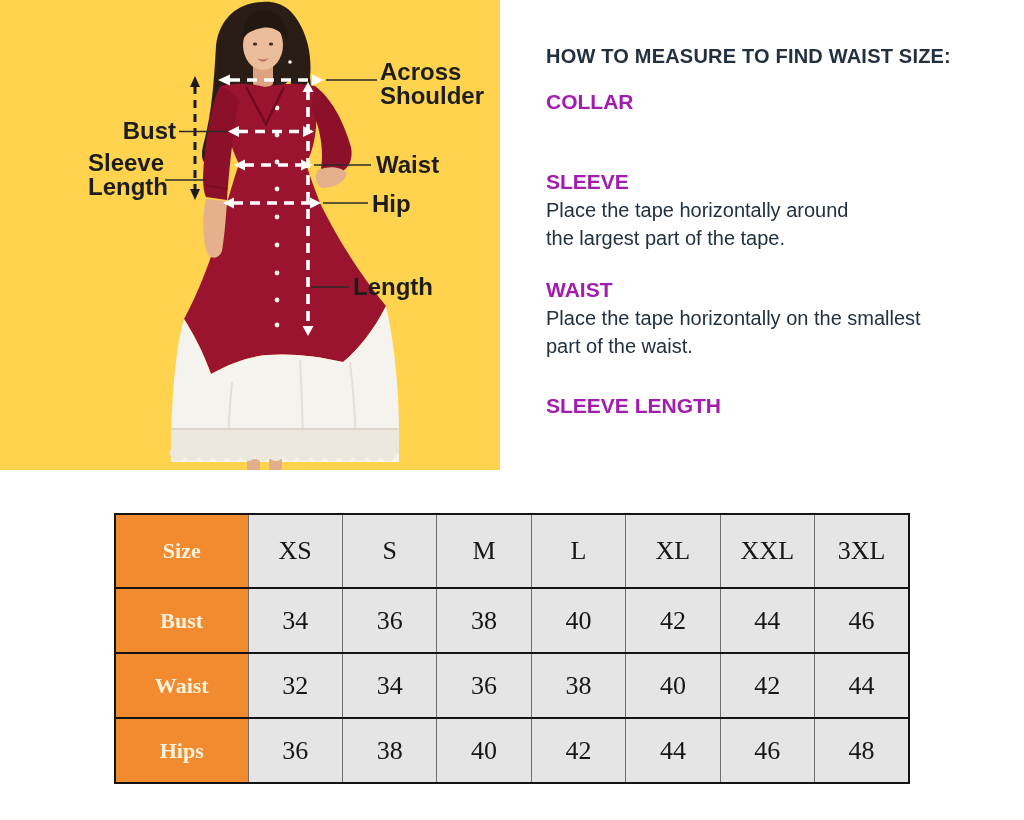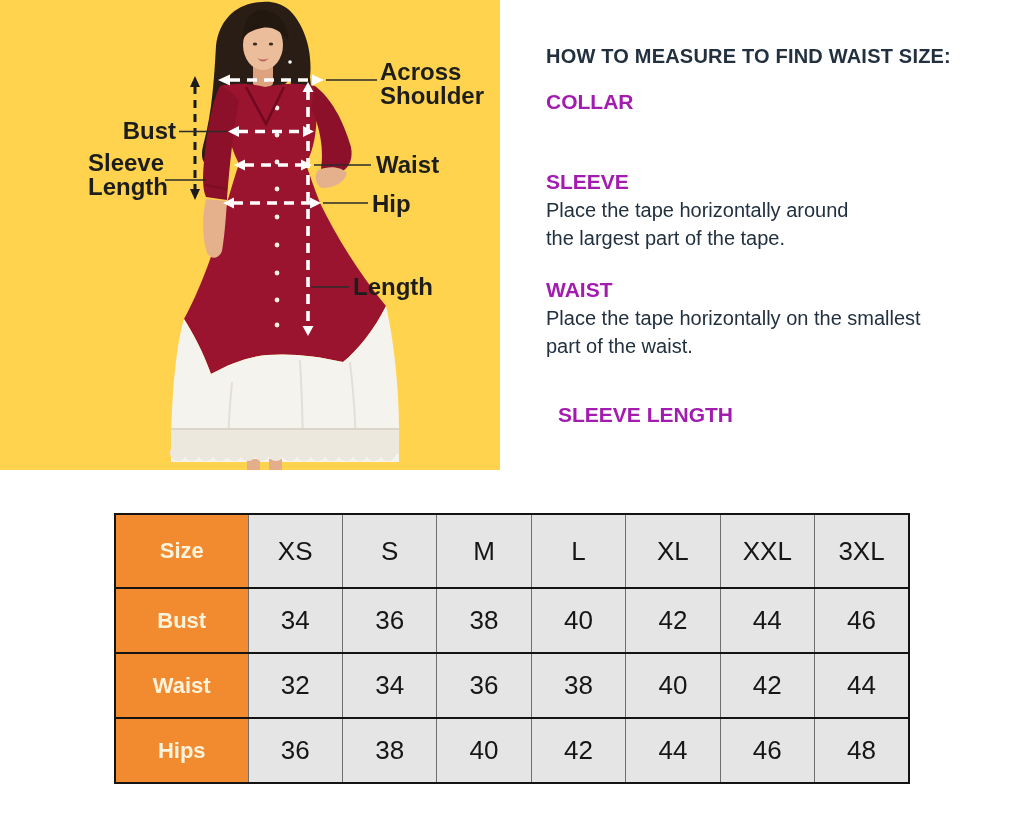--- a/index.html
+++ b/index.html
@@ -7,24 +7,24 @@
         font-family:"Liberation Sans",sans-serif;}
   
   .figure-panel{position:absolute;left:0;top:0;width:500px;height:470px;}
   
   .instructions{position:absolute;left:546px;top:0;width:440px;color:#22303F;}
   .howto-heading{position:absolute;top:45px;left:0;font-size:20px;font-weight:bold;
                  letter-spacing:.2px;color:#22303F;}
   .section{position:absolute;left:0;}
   .section .title{font-size:21px;font-weight:bold;line-height:28px;color:#a21caf;}
   .section .body{font-size:20px;line-height:28px;color:#22303F;white-space:pre-line;}
-  .sec-collar{top:88px;} .sec-chest{top:168px;} .sec-waist{top:276px;} .sec-sleeve{top:401px;margin-left:12px;}
+  .sec-collar{top:88px;} .sec-chest{top:168px;} .sec-waist{top:276px;} .sec-sleeve{top:392px;}
   
   table.size-table{position:absolute;left:114px;top:513px;width:796px;border-collapse:collapse;
-       table-layout:fixed;border:2px solid #141414;}
+       table-layout:fixed;border:2px solid #141414;font-family:Liberation Serif, serif;}
   table.size-table td{border-top:2px solid #141414;border-bottom:2px solid #141414;
        border-left:1.5px solid #6f6f6f;border-right:1.5px solid #6f6f6f;
        text-align:center;vertical-align:middle;background:#e5e5e5;
        font-size:26px;color:#161616;padding:0;}
   table.size-table tr.r-head td{height:72px;}
   table.size-table tr.r-data td{height:63px;}
   table.size-table td.orange{background:#F28B30;color:#FCF3DC;font-size:22px;font-weight:600;}
   col.c-label{width:133px;}
   
   text.fig-label{font-family:"Liberation Sans",sans-serif;font-size:24px;font-weight:600;fill:#1D1D1B;}

